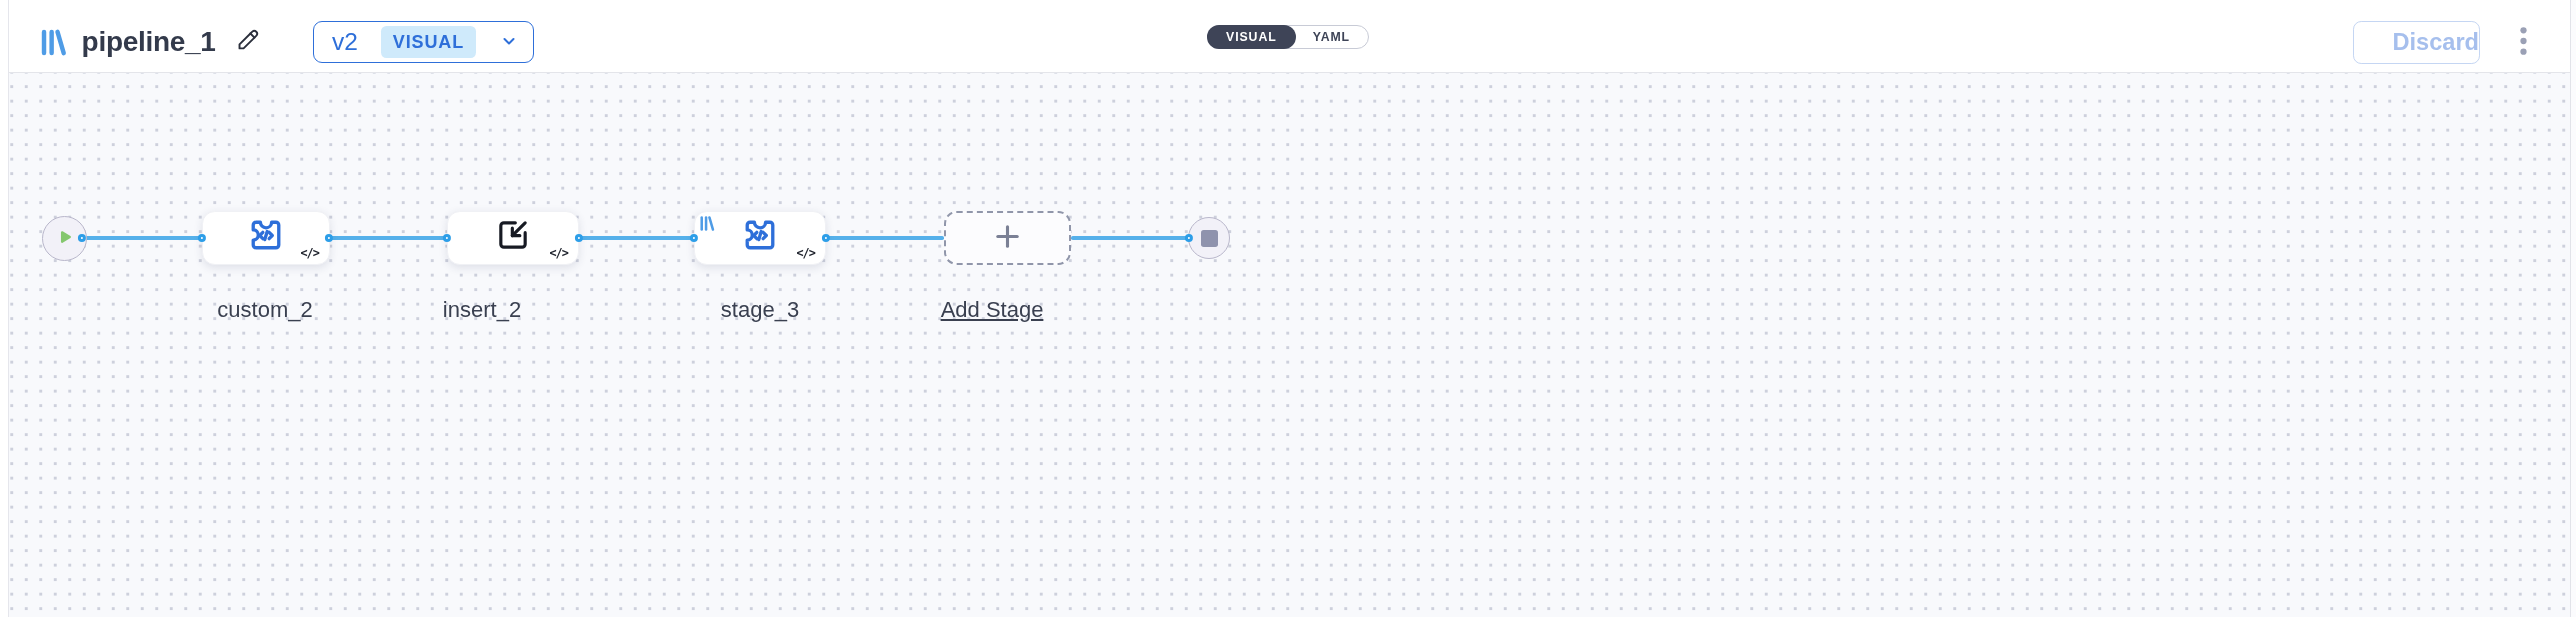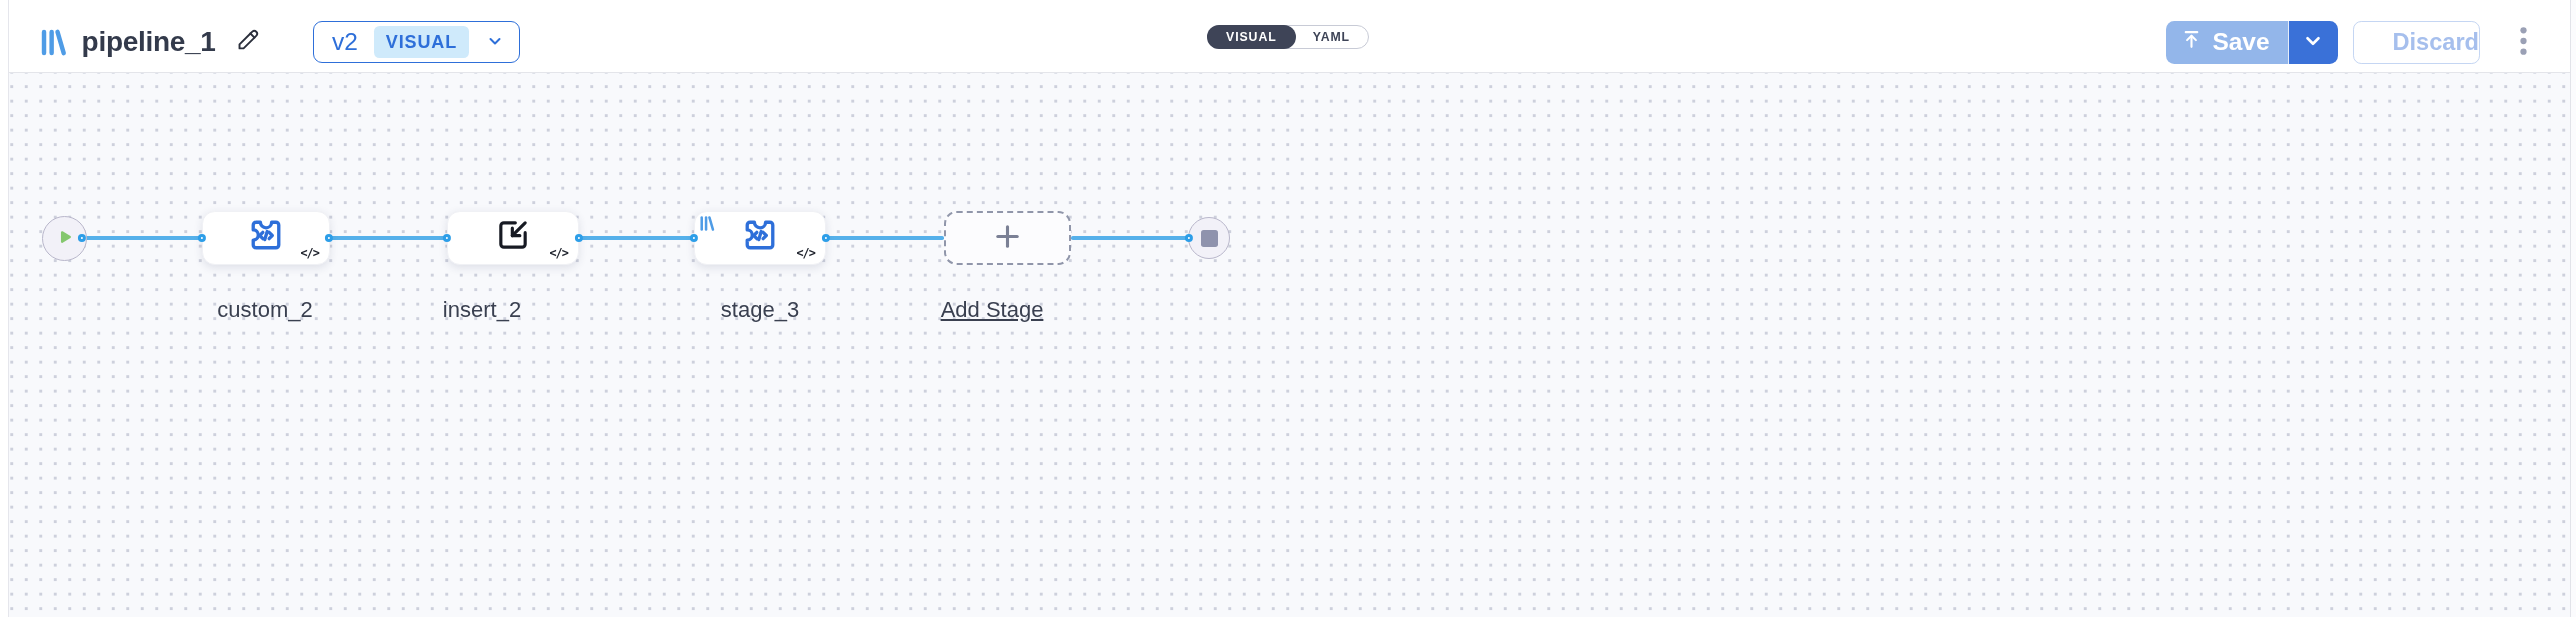--- a/index.html
+++ b/index.html
@@ -15,21 +15,21 @@
   .header {
     position:absolute; left:0; top:0; width:100%; height:73px;
     background:#fff; border-bottom:0.9px solid #e4e5ea;
     display:flex; align-items:center; padding:12px 36px 0 41px; z-index:20;
   }
   .brand { display:flex; align-items:center; }
   .title { font-size:28px; font-weight:700; color:#333a4b; letter-spacing:-0.3px; margin-left:13.6px; }
   .edit-btn { margin-left:14.5px; width:34px; height:34px; display:flex; align-items:center; justify-content:center; background:none; border:none; cursor:pointer; }
 
   .version-btn {
-    margin-left:49px; height:42px; display:flex; align-items:center; gap:16px;
+    margin-left:49px; height:42px; display:flex; align-items:center; gap:23px;
     background:#fff; border:1.4px solid var(--accent_blue); border-radius:9px;
     padding:0 14.5px 0 18px; cursor:pointer;
   }
   .version-label { font-size:24.5px; color:var(--accent_blue); }
   .stable-badge {
     background:var(--stable_badge_bg); color:var(--accent_blue);
     font-size:18px; font-weight:700; letter-spacing:0.9px;
     padding:5.4px 11.8px; border-radius:5.4px;
   }
 
@@ -148,39 +148,20 @@
         </svg>
       </span>
     </button>
 
     <div class="mode-toggle">
       <button class="mode-seg active">VISUAL</button>
       <button class="mode-seg">YAML</button>
     </div>
 
     <div class="header-right">
-      <div class="save-split">
-        <button class="save-main">
-          <span>
-            <svg width="21" height="21" viewBox="0 0 20 20" fill="none" stroke="#ffffff" stroke-width="2" stroke-linecap="round" stroke-linejoin="round">
-              <path d="M4.5 3 H15.5"></path>
-              <path d="M10 17 V7"></path>
-              <path d="M5.8 10.6 L10 6.4 L14.2 10.6"></path>
-            </svg>
-          </span>
-          <span>Save</span>
-        </button>
-        <button class="save-caret">
-          <span>
-            <svg width="22" height="22" viewBox="0 0 20 20" fill="none" stroke="#ffffff" stroke-width="2.4" stroke-linecap="round" stroke-linejoin="round">
-              <path d="M5 7.5 L10 12.5 L15 7.5"></path>
-            </svg>
-          </span>
-        </button>
-      </div>
       <button class="discard-btn">Discard</button>
       <button class="kebab-btn">
         <span>
           <svg width="9" height="34" viewBox="0 0 10 38">
             <circle cx="5" cy="7" r="3.5" fill="#9aa0b5"></circle>
             <circle cx="5" cy="19" r="3.5" fill="#9aa0b5"></circle>
             <circle cx="5" cy="31" r="3.5" fill="#9aa0b5"></circle>
           </svg>
         </span>
       </button>

